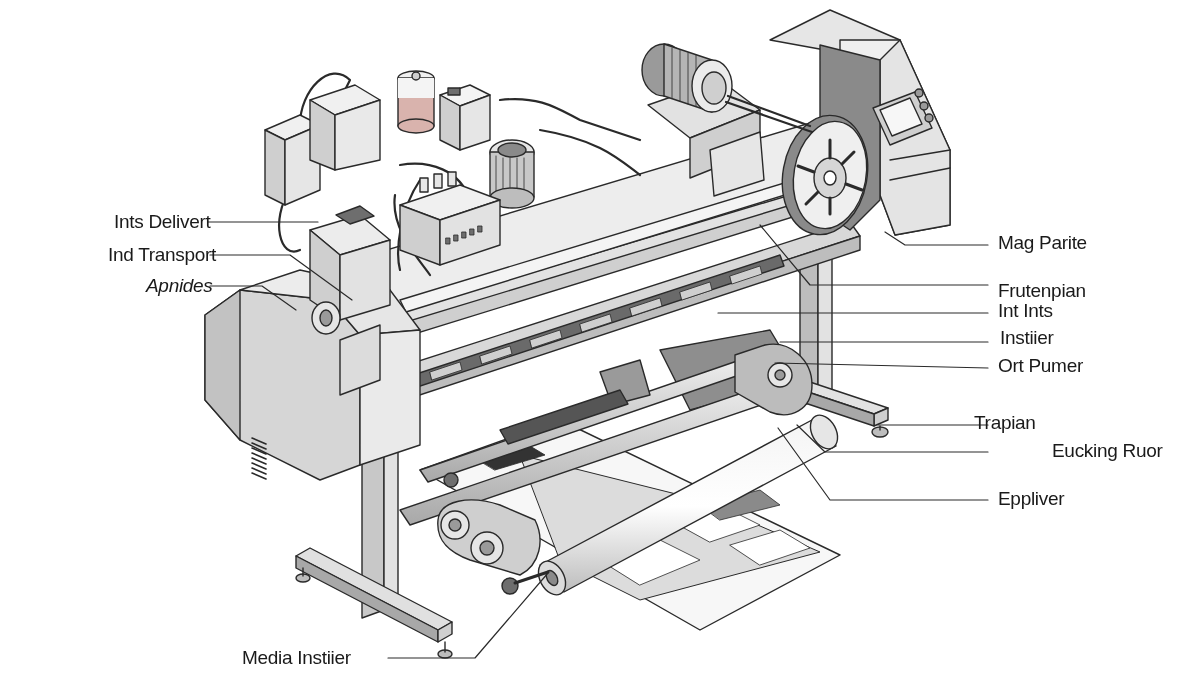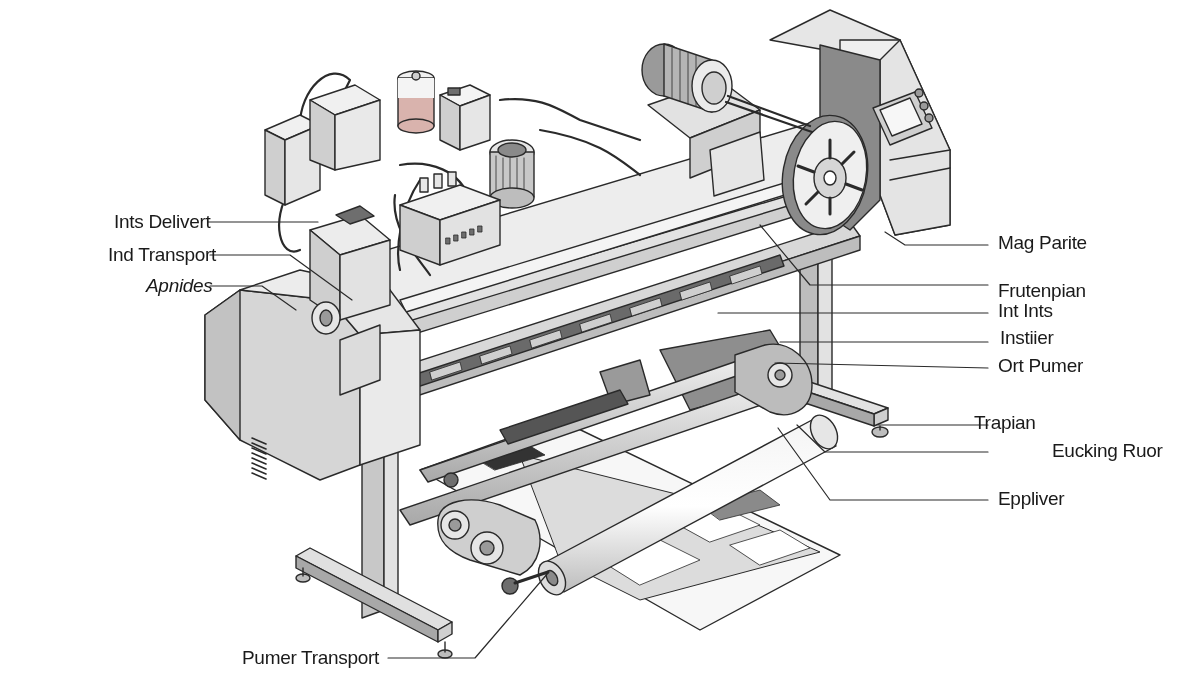--- a/index.html
+++ b/index.html
@@ -272,14 +272,14 @@
 
 <div class="label right" style="left:998px; top:232px;">Mag Parite</div>
 <div class="label right" style="left:998px; top:280px;">Frutenpian</div>
 <div class="label right" style="left:998px; top:300px;">Int Ints</div>
 <div class="label right" style="left:1000px; top:327px;">Instiier</div>
 <div class="label right" style="left:998px; top:355px;">Ort Pumer</div>
 <div class="label right" style="left:974px; top:412px;">Trapian</div>
 <div class="label right" style="left:1052px; top:440px;">Eucking Ruor</div>
 <div class="label right" style="left:998px; top:488px;">Eppliver</div>
 
-<div class="label" style="left:242px; top:647px;">Pumer Transport</div>
+<div class="label" style="left:242px; top:647px;">Media Instiier</div>
 </div>
 
 </body></html>

